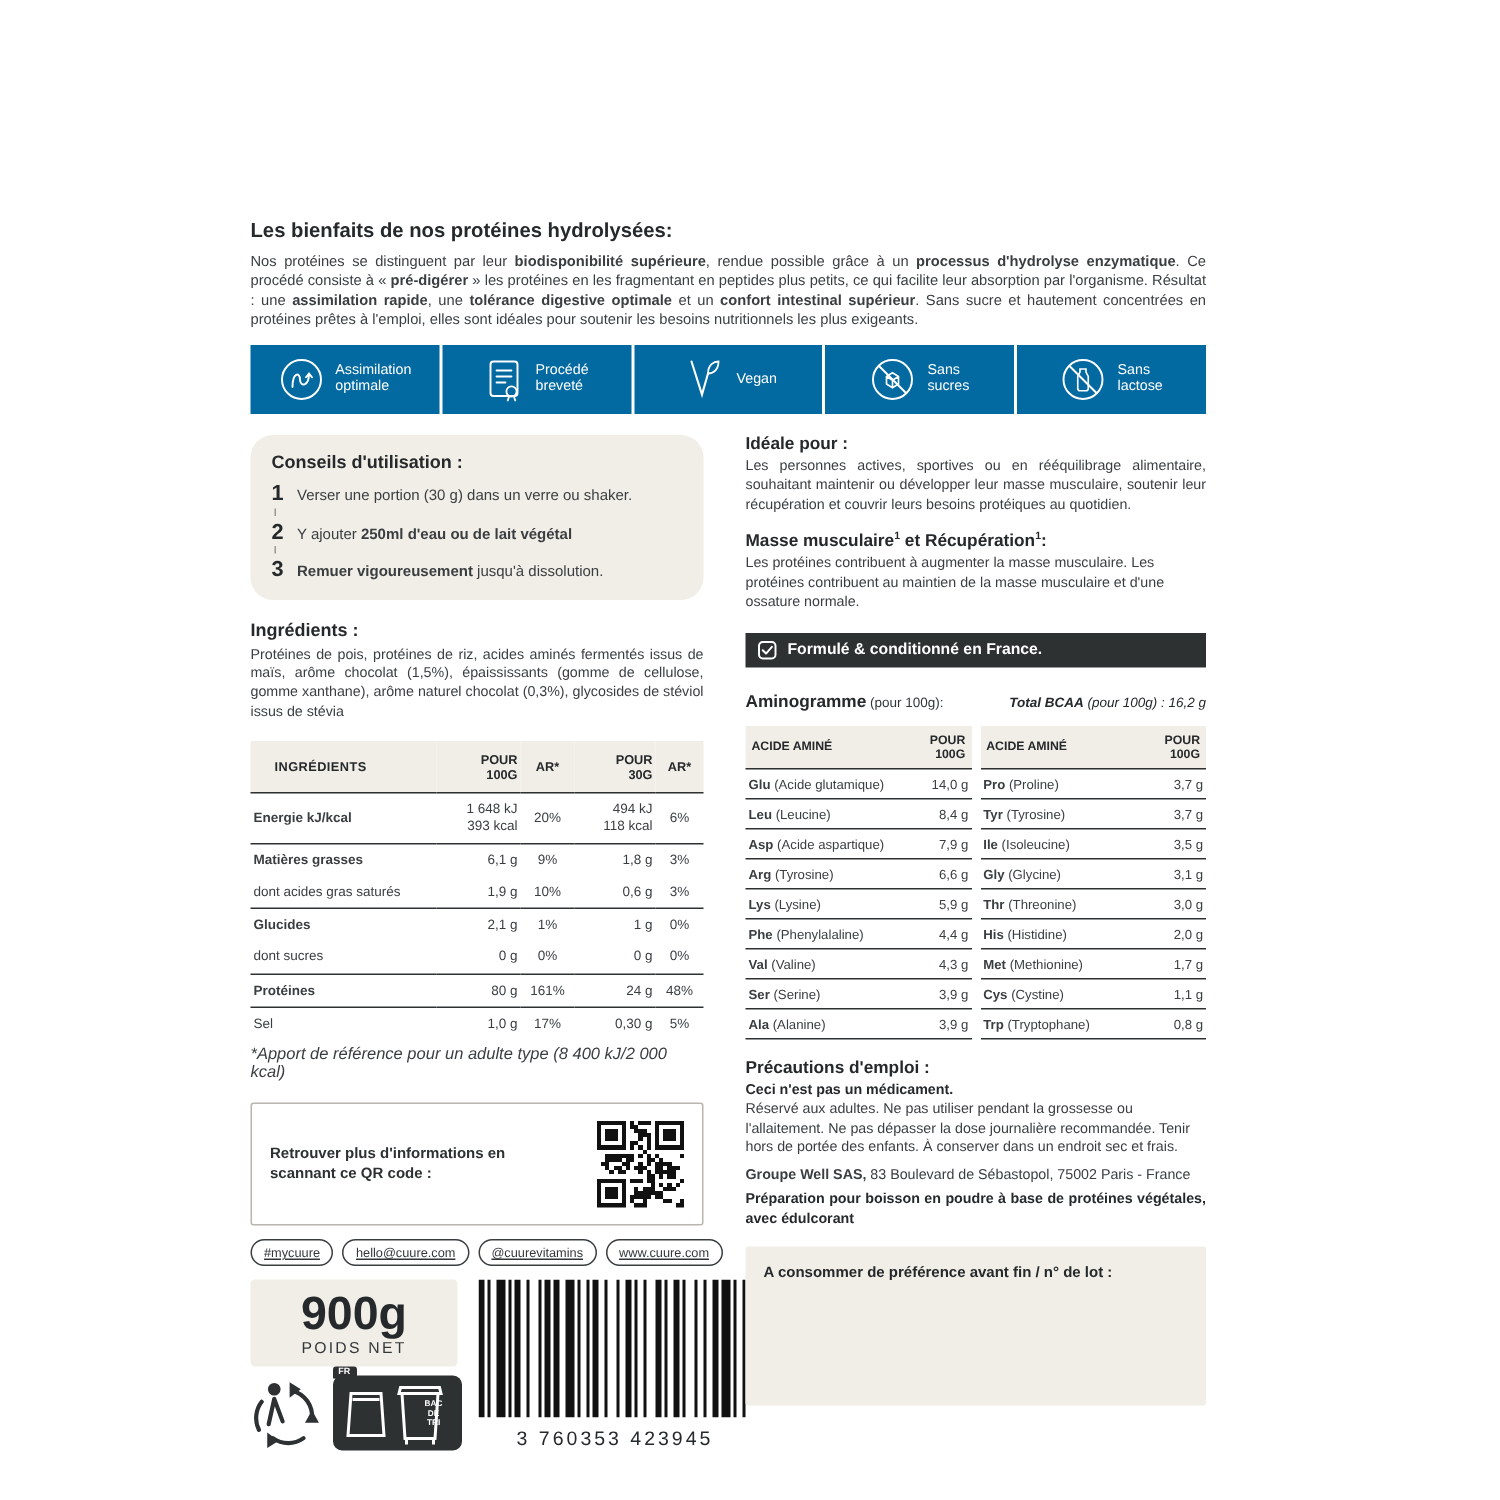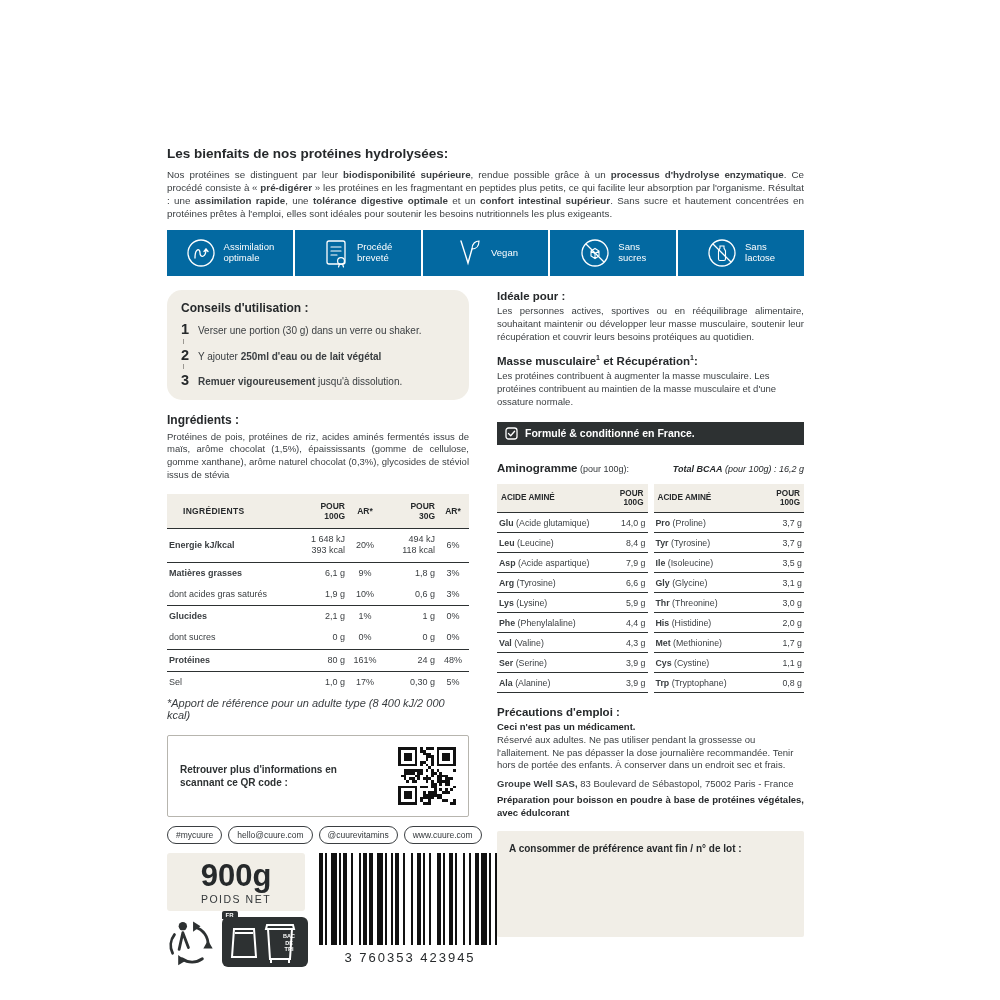--- a/index.html
+++ b/index.html
@@ -39,21 +39,21 @@
   .nut td{font-size:9px;padding:5px 2px;vertical-align:middle;color:#3a3e41;white-space:pre-line;line-height:1.25;}
   .nut td.lbl{text-align:left;}
   .nut td.val{text-align:right;}
   .nut tr.gsep td, .nut tr.gsep th{border-top:1.5px solid #2d3132;}
   .nut thead tr th{border-bottom:1.5px solid #2d3132;}
   .footnote{font-size:11px;font-style:italic;color:#3a3e41;margin-top:4px;}
   
   .qrbox{border:1px solid #b7b5ae;border-radius:2px;margin-top:14px;padding:12px 12px;display:flex;align-items:center;justify-content:space-between;height:56px;}
   .qrbox p{font-size:10px;font-weight:600;color:#2d3132;width:180px;line-height:1.35;}
   
-  .pills{display:flex;gap:6px;margin-top:9px;}
+  .pills{display:flex;gap:6px;margin-top:9px;text-decoration:underline;}
   .pill{border:1px solid #3a3e41;border-radius:9px;font-size:8.5px;padding:3px 8px;color:#33373a;white-space:nowrap;}
   
   .bottomleft{display:flex;gap:14px;margin-top:9px;align-items:flex-start;}
   .blcolA{width:138px;flex:none;}
   .weightbox{background:#f1eee7;border-radius:3px;height:58px;display:flex;flex-direction:column;align-items:center;justify-content:center;}
   .weightval{font-size:31px;font-weight:bold;color:#26292b;line-height:1;}
   .weightlbl{font-size:10.5px;letter-spacing:1.5px;color:#33373a;margin-top:2px;}
   .recyclerow{display:flex;gap:8px;margin-top:6px;align-items:flex-start;}
   
   .sortlogo{position:relative;width:86px;height:50px;}

